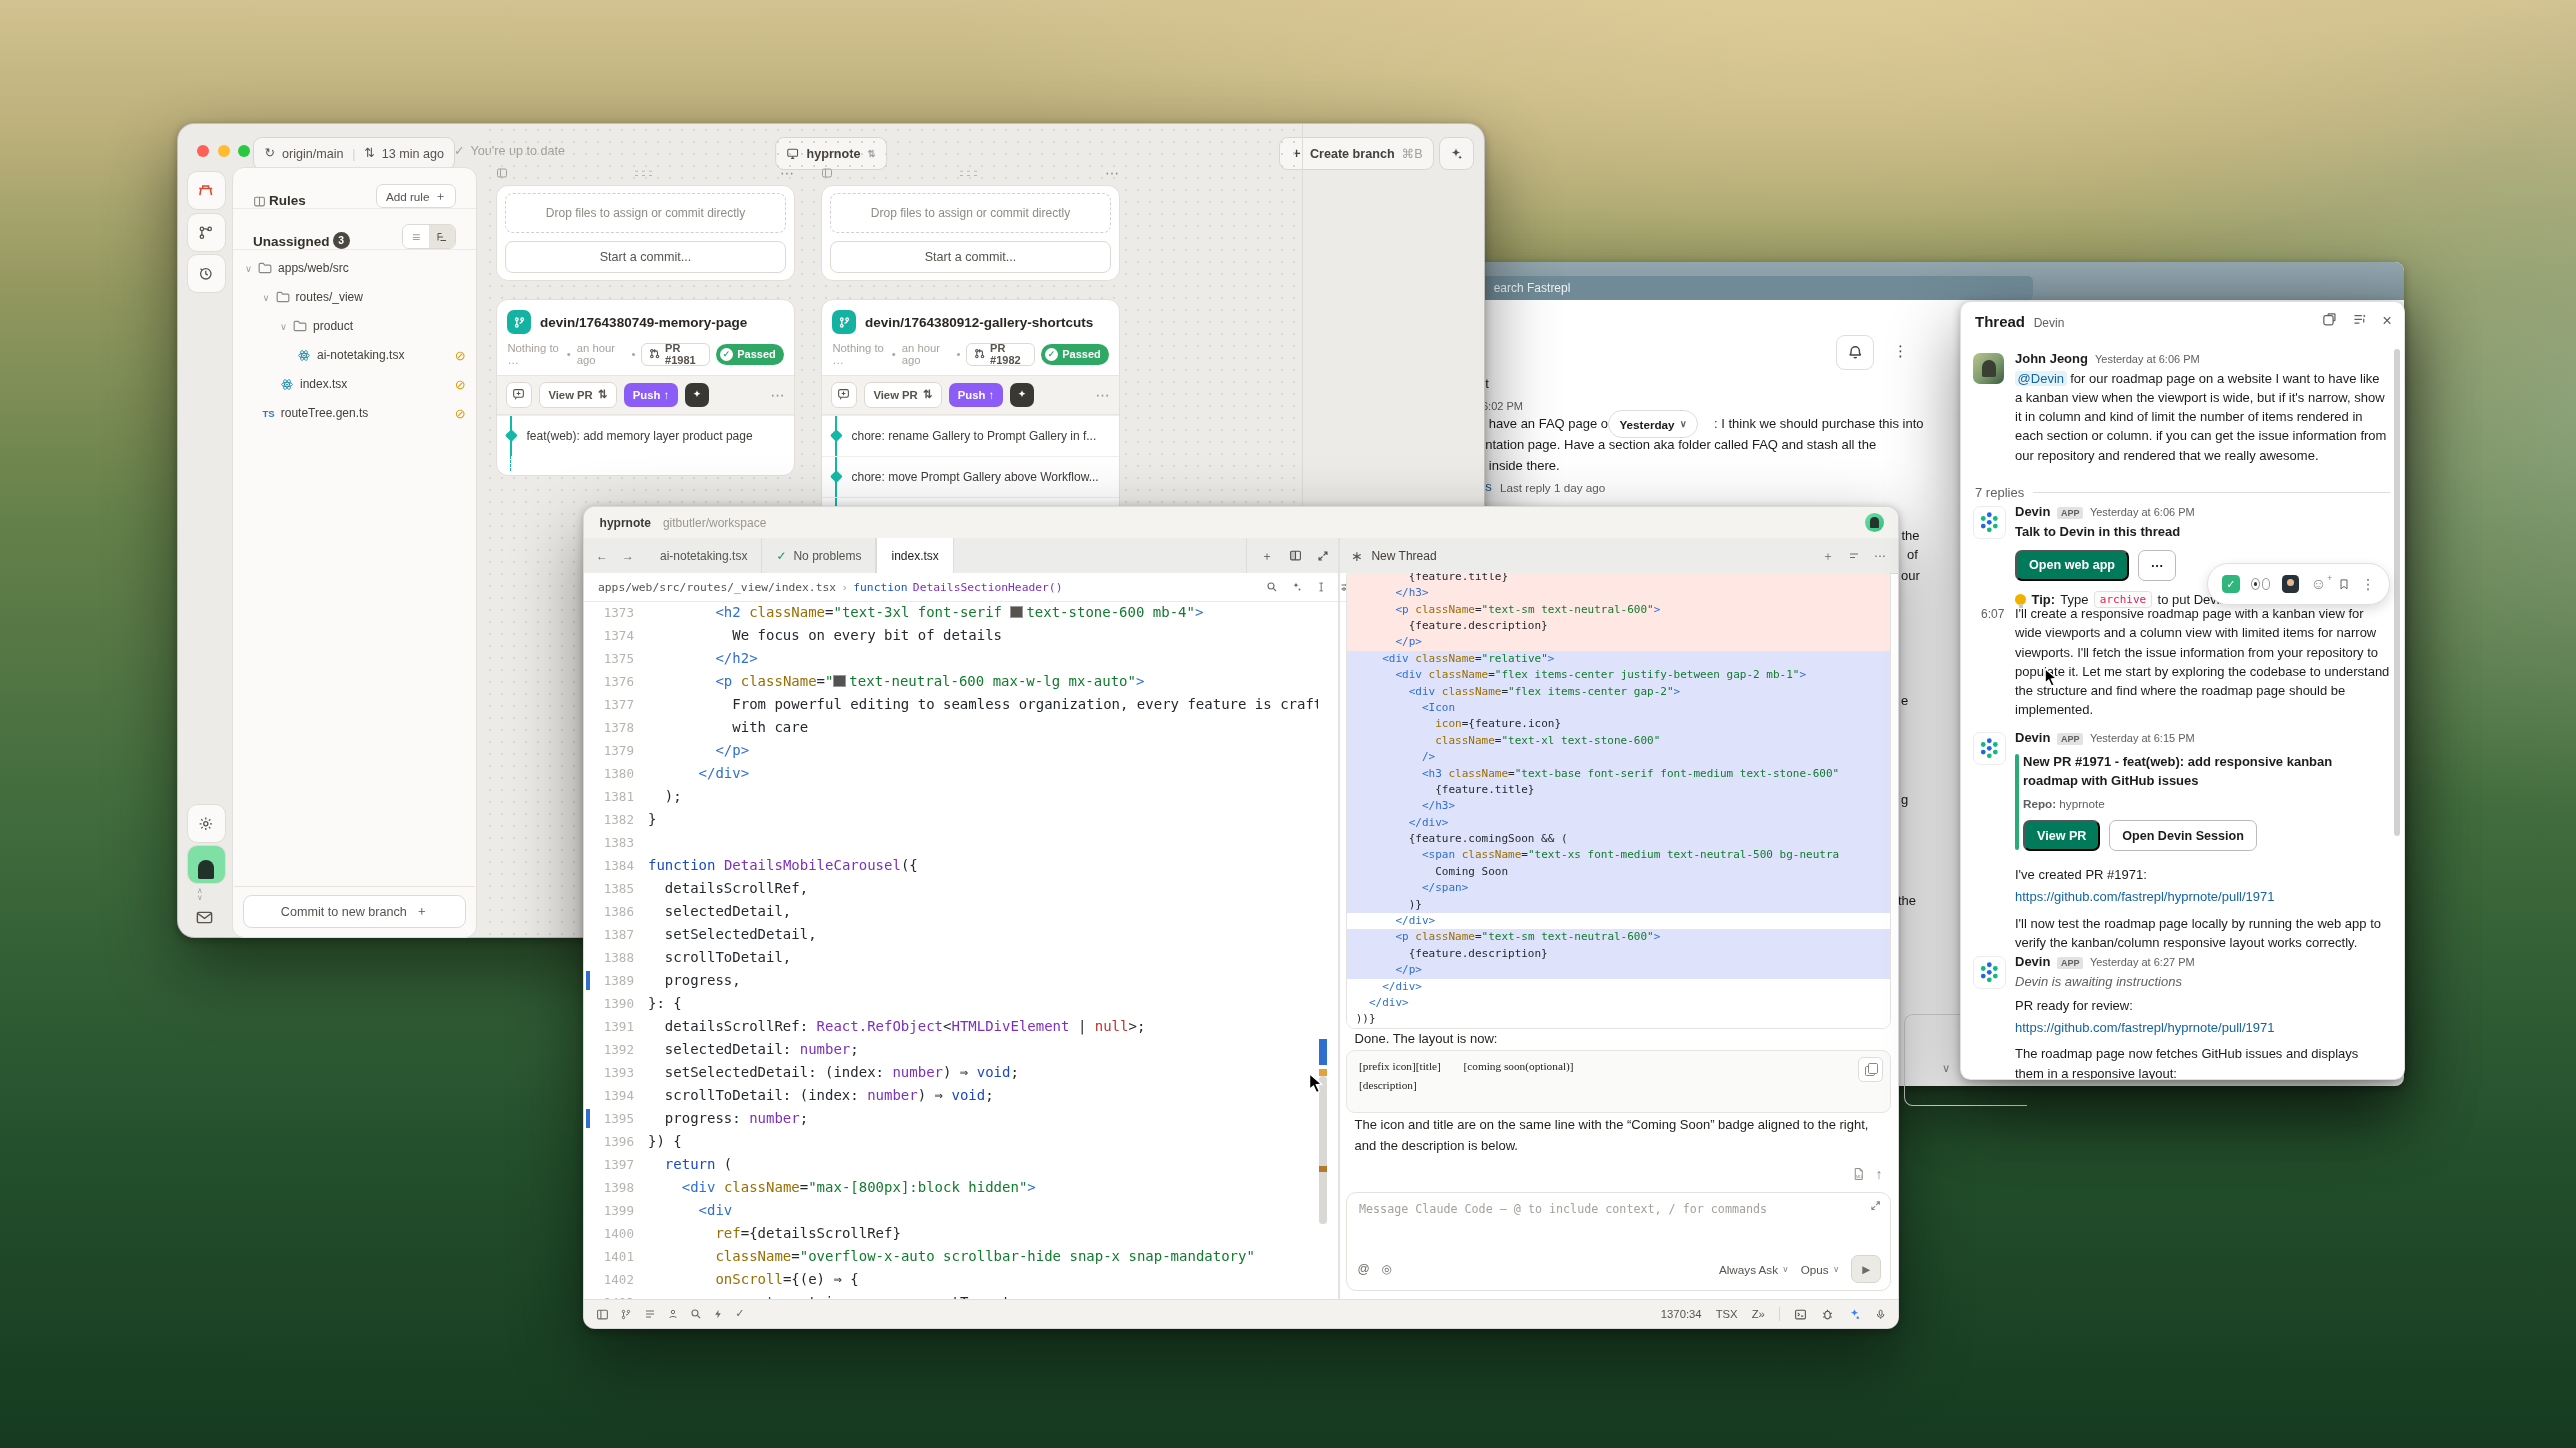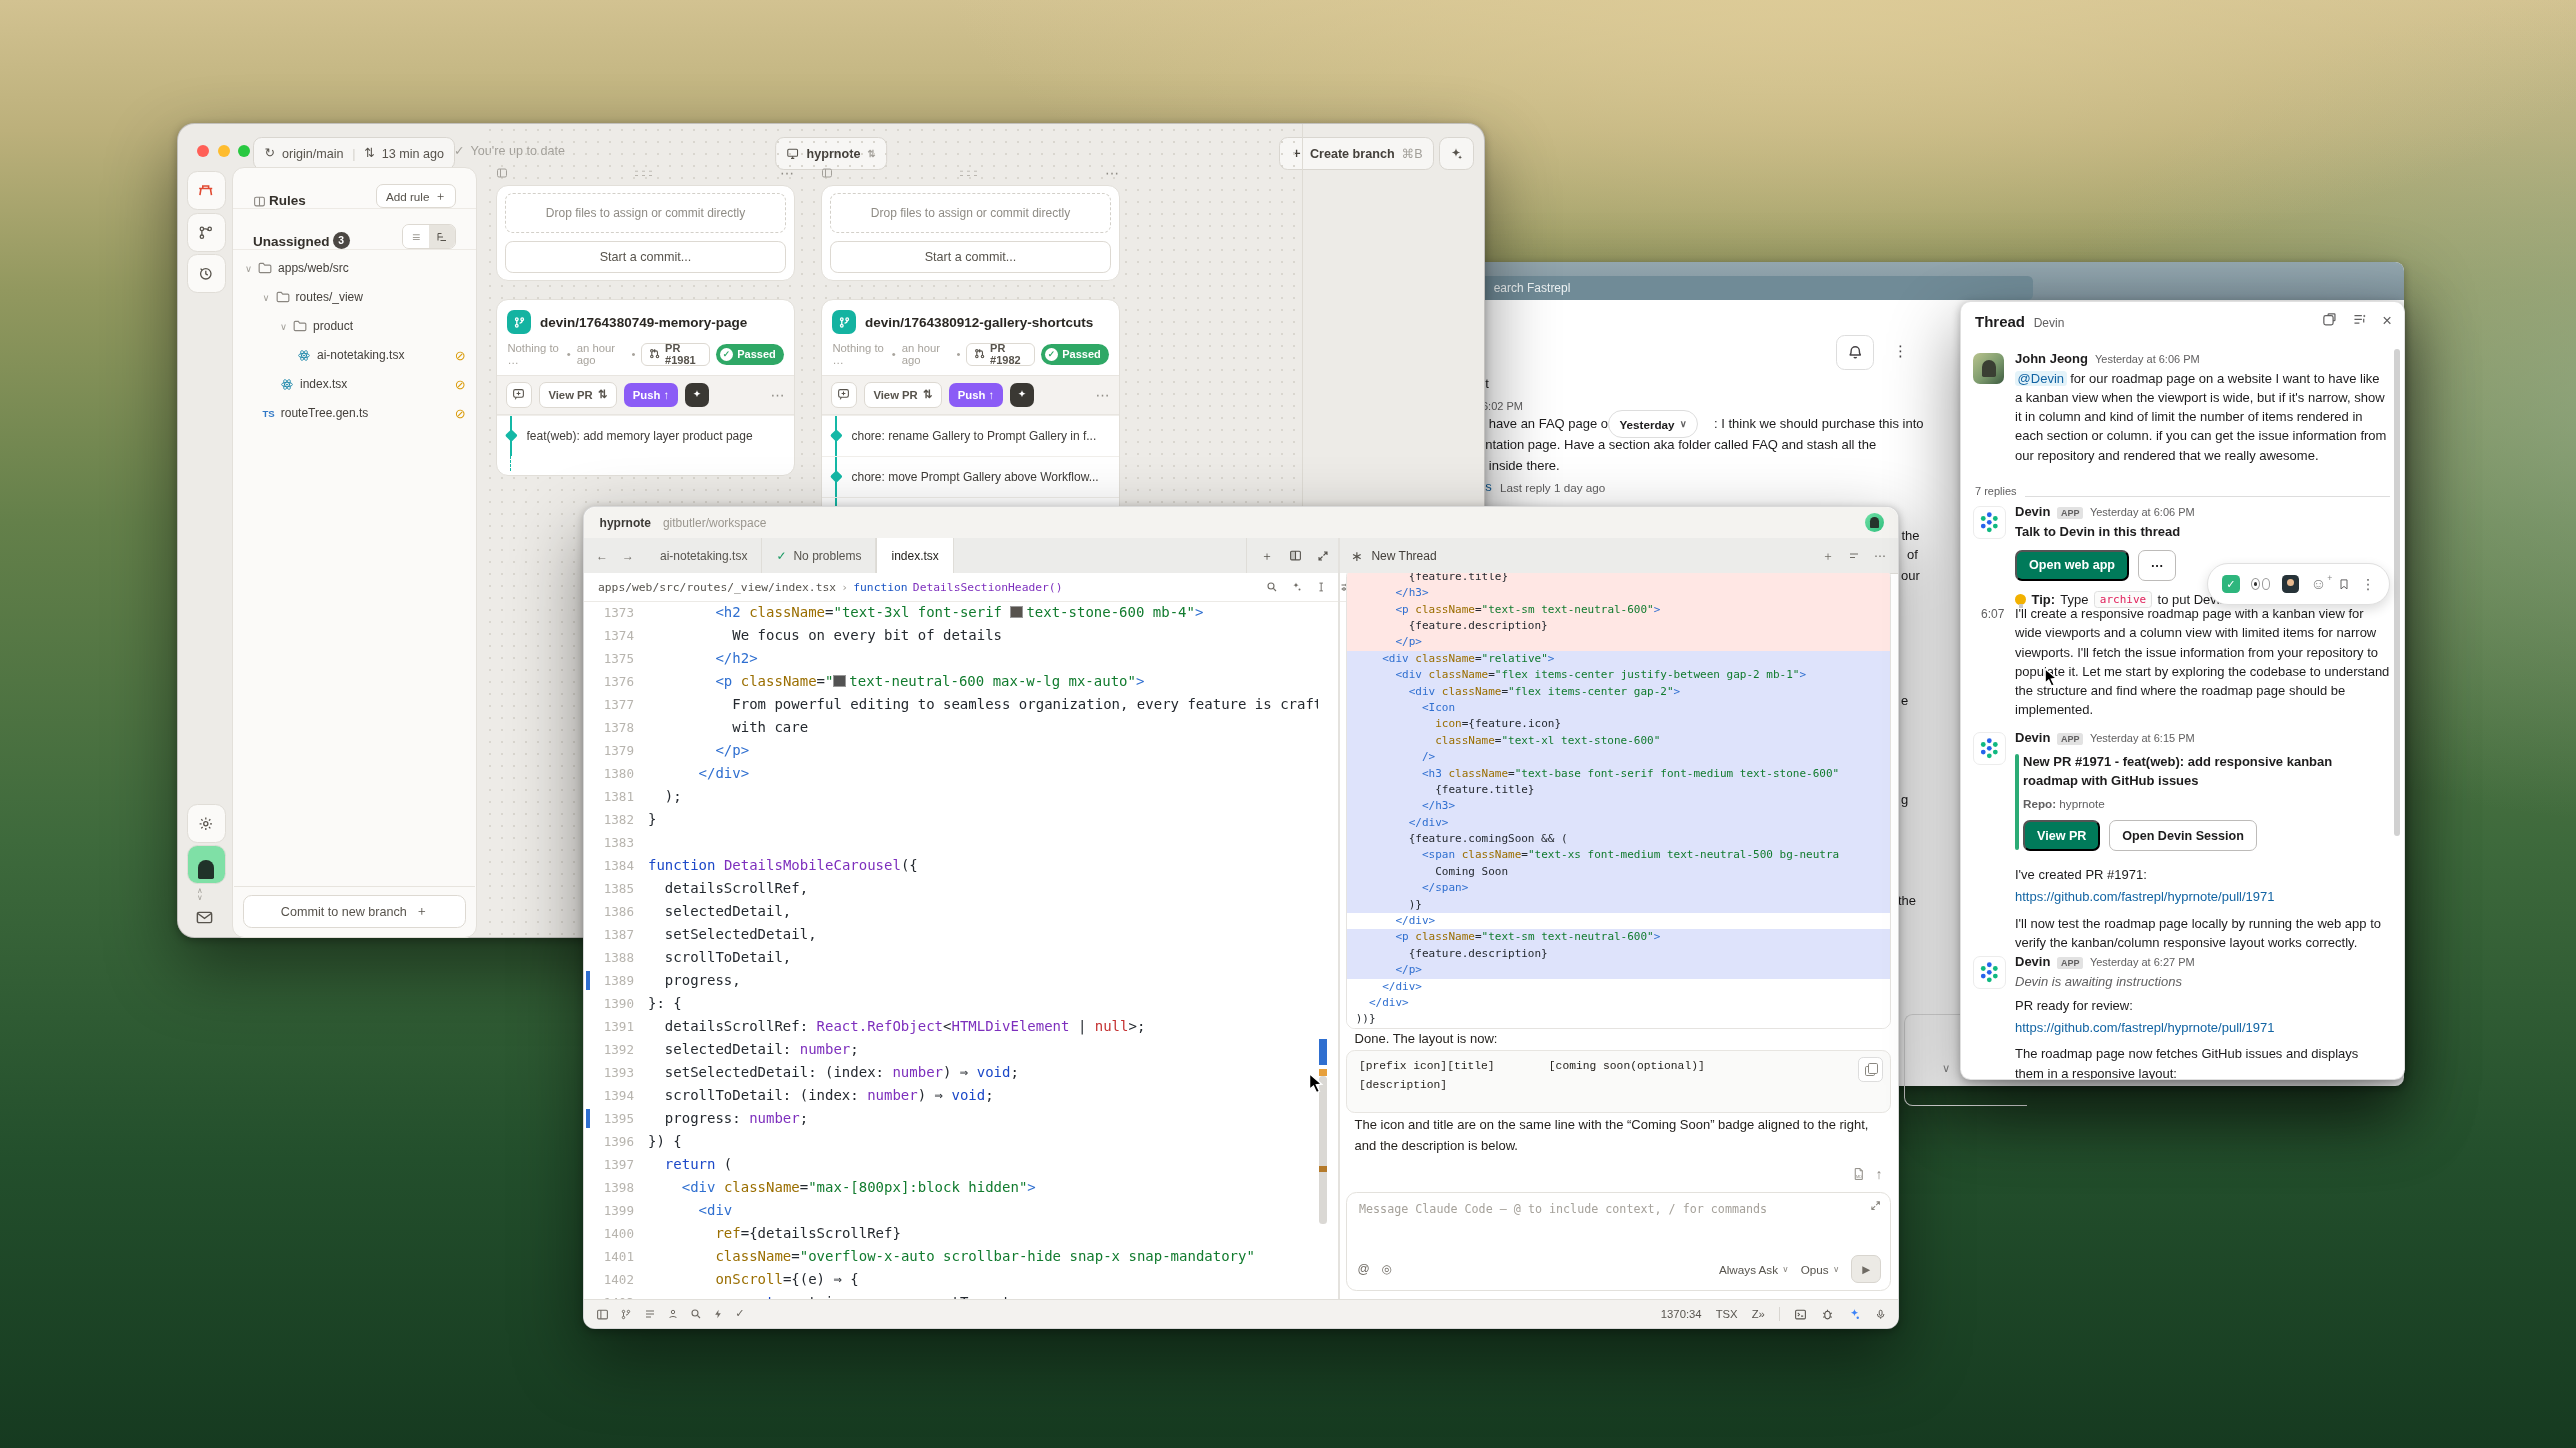--- a/index.html
+++ b/index.html
@@ -116,21 +116,21 @@
   .c-t{color:#2f6fd0}.c-a{color:#9a6e00}.c-s{color:#117b2e}.c-k{color:#1b48c8}.c-f{color:#7d2fbd}.c-y{color:#7d2fbd}.c-r{color:#c43030}.c-p{color:#24292f}
   .swatch{display:inline-block;width:10.4px;height:10.4px;margin:0 3.5px -0.9px 0;border:0.9px solid #999}
   .ed-scroll{position:absolute;left:735px;top:94px;width:8.7px;height:700px}
   .ed-scroll .thumb{position:absolute;left:0;width:7.8px;border-radius:3.5px;background:#dad8d4}
   .ed-div{position:absolute;left:754px;top:31px;bottom:28px;width:1.7px;background:#e4e2de}
   .claude{position:absolute;left:755px;top:66px;right:0;bottom:28px;overflow:hidden}
   .diffcard{position:absolute;left:7px;right:7px;top:-5.2px;border:0.9px solid #e5e3e0;border-radius:8.7px;overflow:hidden;background:#fff}
   .drow{white-space:pre;font-family:"DejaVu Sans Mono",monospace;font-size:11px;line-height:16.4px;height:16.4px;padding-left:8.7px}
   .bg-r{background:#ffe7e4}.bg-b{background:#dee3fb}.bg-w{background:#fff}
   .cl-done{position:absolute;left:15.6px;top:458px;font-size:13px;color:#26231f}
-  .cl-block{position:absolute;left:7px;right:7px;top:477px;height:49px;background:#fafaf9;border:0.9px solid #e7e5e1;border-radius:8.7px;padding:6px 12px;font-family:Liberation Mono, monospace;font-size:11.3px;line-height:19px;color:#26231f;white-space:pre}
+  .cl-block{position:absolute;left:7px;right:7px;top:477px;height:49px;background:#fafaf9;border:0.9px solid #e7e5e1;border-radius:8.7px;padding:6px 12px;font-family:Liberation Serif, serif;font-size:11.3px;line-height:19px;color:#26231f;white-space:pre}
   .copybtn{position:absolute;right:7px;top:6px;width:22.6px;height:22.6px;border:0.9px solid #ddd;border-radius:5.2px;background:#fff}
   .copybtn::before{content:"";position:absolute;left:6px;top:7.8px;width:7.8px;height:8.7px;border:1.2px solid #8a8780;border-radius:1.7px}
   .copybtn::after{content:"";position:absolute;left:8.7px;top:5.2px;width:7.8px;height:8.7px;border:1.2px solid #8a8780;border-radius:1.7px;background:#fff}
   .cl-exp{position:absolute;left:15.6px;top:541px;width:521px;font-size:13px;line-height:21px;color:#26231f}
   .cl-acts{position:absolute;right:15.6px;top:594px;display:flex;gap:10.4px;color:#8a8780}
   .composer{position:absolute;left:7px;right:7px;top:619px;height:97px;border:0.9px solid #e3e1dc;border-radius:10.4px;background:#fff}
   .composer .ph{position:absolute;left:12px;top:8.7px;font-family:"DejaVu Sans Mono",monospace;font-size:11.7px;color:#a5a19a}
   .composer .exp{position:absolute;right:8.7px;top:7px;color:#8a8780}
   .comp-row{position:absolute;left:10.4px;right:8.7px;bottom:7px;display:flex;align-items:center;gap:12px;color:#6f6b64;font-size:12px}
   .comp-row .dd{display:flex;align-items:center;gap:4.3px;color:#57544e;font-size:11.7px}
@@ -149,21 +149,21 @@
   .av-photo{background:linear-gradient(135deg,#b9c48e 0%,#7c9a6d 55%,#3c5a40 100%)}
   .av-photo::after{content:"";position:absolute;left:8.7px;top:7px;width:14px;height:17.4px;border-radius:7px 7px 1.7px 1.7px;background:#3a3f33}
   .av-devin{background:#fff;border:0.9px solid #ececec;display:flex;align-items:center;justify-content:center}
   .mhead{margin-left:54px;display:flex;align-items:baseline;gap:7px}
   .mname{font-weight:bold;font-size:13px}
   .mtime{font-size:11px;color:#616061}
   .appbadge{font-size:9px;font-weight:bold;color:#616061;background:#e2e2e2;border-radius:2.6px;padding:0.9px 3.5px}
   .mbody{margin:2.6px 14px 0 54px;line-height:19.3px}
   .mention{color:#1264a3;background:rgba(29,155,209,.12);border-radius:3.5px;padding:0 2.6px}
   .slink{color:#1264a3}
-  .replies{position:absolute;left:0;right:0;display:flex;align-items:flex-end;gap:8.7px;padding:0 14px;color:#616061;font-size:11px}
+  .replies{position:absolute;left:0;right:0;display:flex;align-items:center;gap:8.7px;padding:0 14px;color:#616061;font-size:13px}
   .replies .line{flex:1;height:0.9px;background:#ddd}
   .btn-green{display:inline-flex;align-items:center;height:31px;padding:0 12px;border-radius:7px;background:#007a5a;color:#fff;font-weight:bold;font-size:12.6px}
   .btn-ghost{display:inline-flex;align-items:center;height:31px;padding:0 12px;border-radius:7px;border:0.9px solid #bdbbb9;background:#fff;color:#1d1c1d;font-weight:bold;font-size:12.6px}
   .tiprow{display:flex;align-items:center;gap:5.2px;margin:10.4px 14px 0 54px;white-space:nowrap;overflow:hidden}
   .bulb{width:11.3px;height:11.3px;border-radius:50%;background:#f2b100;position:relative;flex:none}
   .bulb::after{content:"";position:absolute;left:3.5px;bottom:-2.6px;width:4.3px;height:3.5px;background:#c9c9c9}
   .codechip{font-family:"DejaVu Sans Mono",monospace;font-size:11px;color:#e01e5a;background:#fbfbfa;border:0.9px solid #e0e0e0;border-radius:3.5px;padding:0.9px 5.2px}
   .timegut{position:absolute;left:20px;top:2.6px;font-size:12px;color:#616061}
   .attach{margin:7px 14px 0 54px;position:relative;padding-left:8px}
   .attach::before{content:"";position:absolute;left:0;top:1.7px;bottom:1.7px;width:3.5px;border-radius:2.6px;background:#2bac76}

